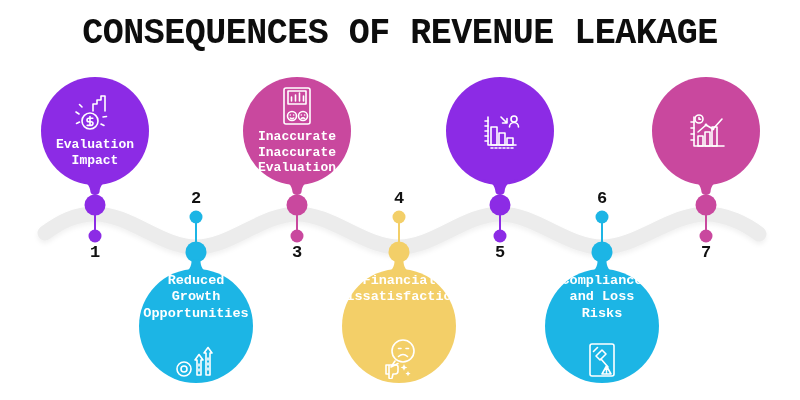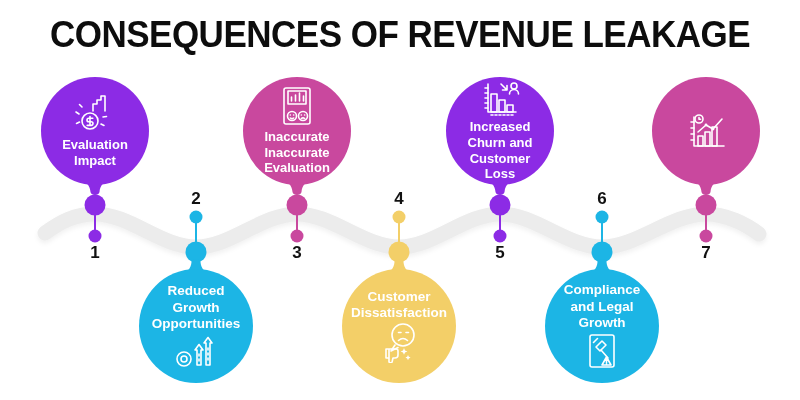--- a/index.html
+++ b/index.html
@@ -1,36 +1,36 @@
 <!DOCTYPE html>
 <html><head>
 <meta charset="utf-8">
 <style>
   html,body{margin:0;padding:0;background:#fff;}
   #stage{
     position:relative;width:800px;height:400px;background:#ffffff;overflow:hidden;
-    font-family:Liberation Sans, sans-serif;
+    font-family:Liberation Mono, monospace;
   }
   .title{
     position:absolute;top:12px;left:0;width:100%;text-align:center;
     font-size:35px;font-weight:900;letter-spacing:-0.5px;color:#0d0d0d;
     transform:scaleY(1.08);transform-origin:top center;white-space:nowrap;
   }
   .wave-svg{position:absolute;left:0;top:0;}
   .wave-track{fill:none;stroke:#ECECEC;stroke-width:15;stroke-linecap:round;
     filter:drop-shadow(0 3px 2px rgba(0,0,0,0.05));}
   .step{position:absolute;top:0;left:var(--cx);width:0;height:400px;}
   .bubble{
     position:absolute;left:0;transform:translateX(-50%);
     border-radius:50%;background:var(--c);color:#fff;
     display:flex;flex-direction:column;align-items:center;justify-content:center;
     text-align:center;box-sizing:border-box;
   }
   .bubble.top{top:77px;width:108px;height:108px;gap:3px;padding:4px 7px;}
-  .bubble.bot{top:269px;width:114px;height:114px;gap:0;padding:4px 8px;}
+  .bubble.bot{top:269px;width:114px;height:114px;gap:0;padding:4px 8px;justify-content:space-between;}
   .label{font-size:13px;font-weight:700;line-height:1.22;}
   .bubble.bot .label{font-size:13.5px;}
   .icon{flex:0 0 auto;}
   .icon *{stroke:#fff;fill:none;stroke-width:1.6;stroke-linecap:round;stroke-linejoin:round;}
   .icon .solid{fill:#fff;stroke:none;}
   .connector{position:absolute;left:-22px;overflow:visible;}
   .top-conn{top:179px;}
   .bot-conn{top:211px;}
   .connector .fill{fill:var(--c);}
   .connector line{stroke:var(--c);stroke-width:2;}
@@ -114,21 +114,21 @@
 
   <div class="step" style="--cx: 399px; --c: #F3CF68;">
     <div class="num bot-num">4</div>
     <svg class="connector bot-conn" width="44" height="64" viewBox="0 0 44 64">
       <circle class="fill" cx="22" cy="6" r="6.5"></circle>
       <line x1="22" y1="6" x2="22" y2="41"></line>
       <circle class="fill" cx="22" cy="41" r="10.5"></circle>
       <path class="fill" d="M4,64 C14,62 17,57 17.5,51 C18,47 26,47 26.5,51 C27,57 30,62 40,64 Z"></path>
     </svg>
     <div class="bubble bot">
-      <div class="label">Customer Dissatisfaction</div>
+      <div class="label">Financial Dissatisfaction</div>
       <svg class="icon" width="42" height="42" viewBox="0 0 42 42">
         <circle cx="25" cy="14" r="11"></circle>
         <path d="M17,24 L13,30 L20,26.5"></path>
         <path d="M20.5,11.5 h2.5 M28,11.5 h2.5 M20.5,19.5 q4.5,-4 9,0"></path>
         <path d="M8,28 h3 v9 h-3 z M11,28 h7 a2,2 0 0 1 2,2 v4 a3,3 0 0 1 -3,3 h-2 l-0.8,3.5 a1.6,1.6 0 0 1 -3.2,-0.5 v-3"></path>
         <path class="solid" d="M26,27 l1,2.4 2.4,1 -2.4,1 -1,2.4 -1,-2.4 -2.4,-1 2.4,-1 z"></path>
         <path class="solid" d="M30,34 l0.8,1.8 1.8,0.8 -1.8,0.8 -0.8,1.8 -0.8,-1.8 -1.8,-0.8 1.8,-0.8 z"></path>
       </svg>
     </div>
   </div>
@@ -139,41 +139,40 @@
         <path d="M9,4 v28 M9,32 h28"></path>
         <path d="M6,8 h3 M6,13 h3 M6,18 h3 M6,23 h3 M6,28 h3"></path>
         <path d="M12,35 h2 M16,35 h2 M20,35 h2 M24,35 h2 M28,35 h2 M32,35 h2"></path>
         <rect x="12" y="14" width="6" height="18"></rect>
         <rect x="20" y="20" width="6" height="12"></rect>
         <rect x="28" y="25" width="6" height="7"></rect>
         <path d="M22,4 l6,6 M28,10 v-4.5 M28,10 h-4.5"></path>
         <circle cx="35" cy="6" r="3"></circle>
         <path d="M30.5,14 a4.5,4.5 0 0 1 9,0"></path>
       </svg>
-      <div class="label">Increased Churn and Customer Loss</div>
     </div>
     <svg class="connector top-conn" width="44" height="66" viewBox="0 0 44 66">
       <path class="fill" d="M4,0 C14,2 17,7 17.5,13 C18,17 26,17 26.5,13 C27,7 30,2 40,0 Z"></path>
       <circle class="fill" cx="22" cy="26" r="10.5"></circle>
       <line x1="22" y1="26" x2="22" y2="57"></line>
       <circle class="fill" cx="22" cy="57" r="6.5"></circle>
     </svg>
     <div class="num top-num">5</div>
   </div>
 
   <div class="step" style="--cx: 602px; --c: #1CB5E5;">
     <div class="num bot-num">6</div>
     <svg class="connector bot-conn" width="44" height="64" viewBox="0 0 44 64">
       <circle class="fill" cx="22" cy="6" r="6.5"></circle>
       <line x1="22" y1="6" x2="22" y2="41"></line>
       <circle class="fill" cx="22" cy="41" r="10.5"></circle>
       <path class="fill" d="M4,64 C14,62 17,57 17.5,51 C18,47 26,47 26.5,51 C27,57 30,62 40,64 Z"></path>
     </svg>
     <div class="bubble bot">
-      <div class="label">Compliance and Legal Growth</div>
+      <div class="label">Compliance and Loss Risks</div>
       <svg class="icon" width="34" height="38" viewBox="0 0 34 38">
         <rect x="5" y="3" width="24" height="32" rx="2"></rect>
         <path d="M11,15 l6,-6 4,4 -6,6 z"></path>
         <path d="M8.5,10.5 l4,-4 M16,18 l7,8"></path>
         <path d="M17,33 h9 l-4.5,-8 z M21.5,27.5 v3 M21.5,31.8 v0.2"></path>
       </svg>
     </div>
   </div>
 
   <div class="step" style="--cx: 706px; --c: #C9489E;">

